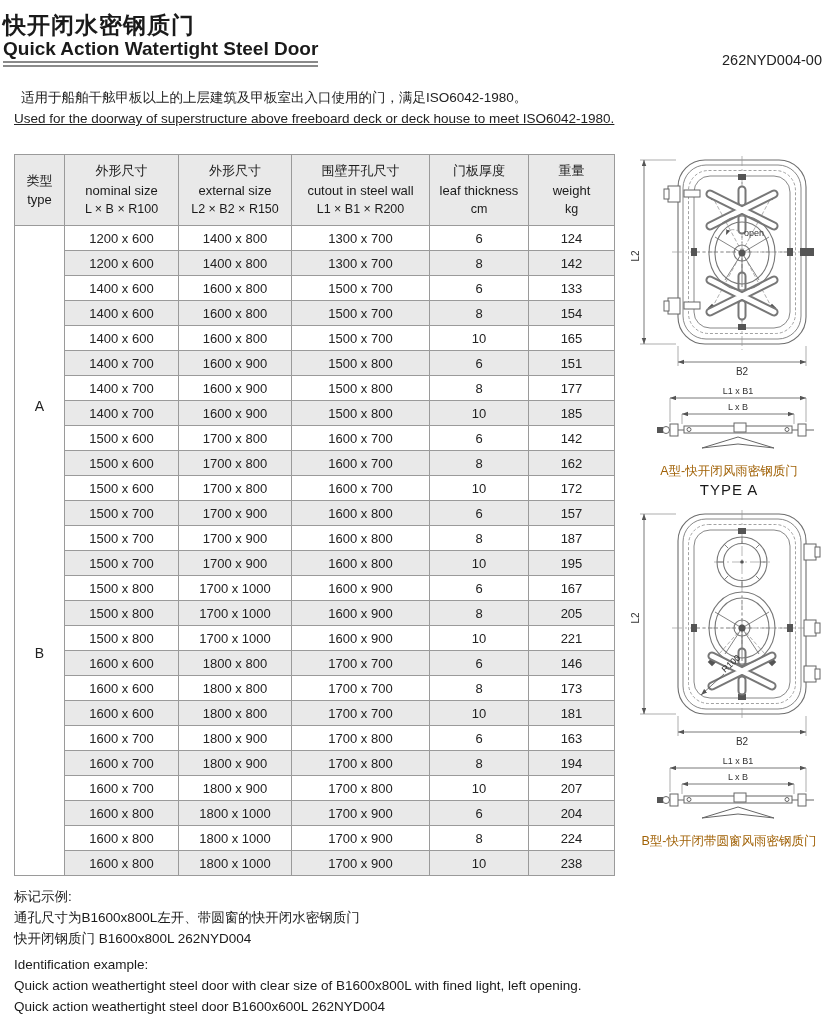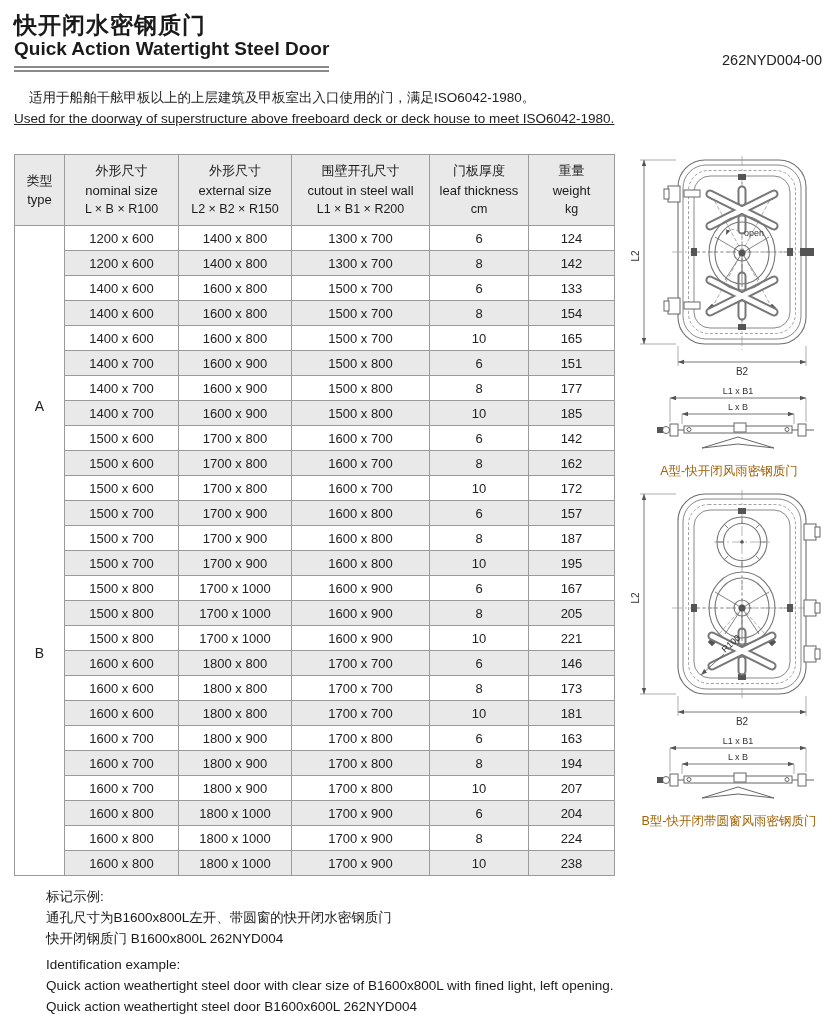--- a/index.html
+++ b/index.html
@@ -1,25 +1,25 @@
 <!DOCTYPE html>
 <html><head>
 <meta charset="utf-8">
 <style>
   html,body{margin:0;padding:0;background:#fff;}
   .page{position:relative;width:830px;height:1014px;background:#ffffff;
         font-family:"Liberation Sans",sans-serif;color:#1a1a1a;overflow:hidden;}
 
   
-  .title-block{position:absolute;left:14px;top:12px;display:inline-block;
-               padding-bottom:5px;border-bottom:6px double #8a8a8a;}
+  .title-block{position:absolute;left:3px;top:12px;display:inline-block;
+               border-bottom:6px double #8a8a8a;}
   .title-zh{font-size:23px;font-weight:bold;letter-spacing:1px;line-height:1.15;}
   .title-en{font-size:19px;font-weight:bold;line-height:1.2;}
   .doc-no{position:absolute;right:8px;top:52px;font-size:14.5px;color:#222;}
-  .desc-zh{position:absolute;left:29px;top:89px;font-size:13.5px;color:#222;}
+  .desc-zh{position:absolute;left:21px;top:89px;font-size:13.5px;color:#222;}
   .desc-en{position:absolute;left:14px;top:111px;font-size:13.5px;color:#222;text-decoration:underline;}
 
   
   .table-wrap{position:absolute;left:14px;top:154px;}
   table.spec{border-collapse:collapse;width:600px;table-layout:fixed;padding-left:26px;}
   .spec th,.spec td{border:1px solid #9a9a9a;}
   .spec thead th{background:#e9e9e9;font-weight:normal;font-size:13px;
                  padding:5px 2px;line-height:1.5;vertical-align:middle;height:60px;}
   .spec thead th span{display:block;}
   .spec thead th .sub{font-size:12.5px;}
@@ -49,21 +49,21 @@
   svg .hinge{fill:#fff;stroke:#666;stroke-width:1;}
   svg .dim{stroke:#555;stroke-width:0.8;fill:none;}
   svg .ext{stroke:#777;stroke-width:0.6;fill:none;}
   svg text{font-family:"Liberation Sans",sans-serif;fill:#333;}
   svg .dimtext{font-size:10px;}
   svg .smalltext{font-size:9px;}
   svg .sect{fill:#fff;stroke:#666;stroke-width:1;}
 
   
   .footer{position:absolute;left:14px;top:886px;font-size:13.5px;color:#1a1a1a;}
-  .footer div{line-height:21px;margin-left:32px;}
+  .footer div{line-height:21px;}
   .footer .gap{margin-top:5px;}
 </style>
 </head>
 <body>
 
 <div class="page">
 
   <div class="title-block">
     <div class="title-zh">快开闭水密钢质门</div>
     <div class="title-en">Quick Action Watertight Steel Door</div>
@@ -391,20 +391,21 @@
           <rect class="sect" x="42" y="268" width="8" height="12"></rect>
           <rect class="sect" x="170" y="268" width="8" height="12"></rect>
           <rect class="sect" x="106" y="267" width="12" height="9"></rect>
           <circle class="sect" cx="38" cy="274" r="3.5"></circle>
           <rect class="dog" x="29" y="271" width="6" height="6"></rect>
           <polygon class="sect" points="74,292 110,281 146,292 110,288"></polygon>
         </g>
       </svg>
       <div class="drawing-caption">
         <div class="cap-zh">A型-快开闭风雨密钢质门</div>
+        <div class="cap-en">TYPE A</div>
       </div>
     </div>
 
     <div class="drawing-b">
       <svg width="200" height="316" viewBox="0 0 200 316">
         <defs>
           <marker id="arrB" markerWidth="9" markerHeight="7" refX="8" refY="3" orient="auto-start-reverse">
             <path d="M0,0 L8,3 L0,6 Z" fill="#555"></path>
           </marker>
         </defs>

